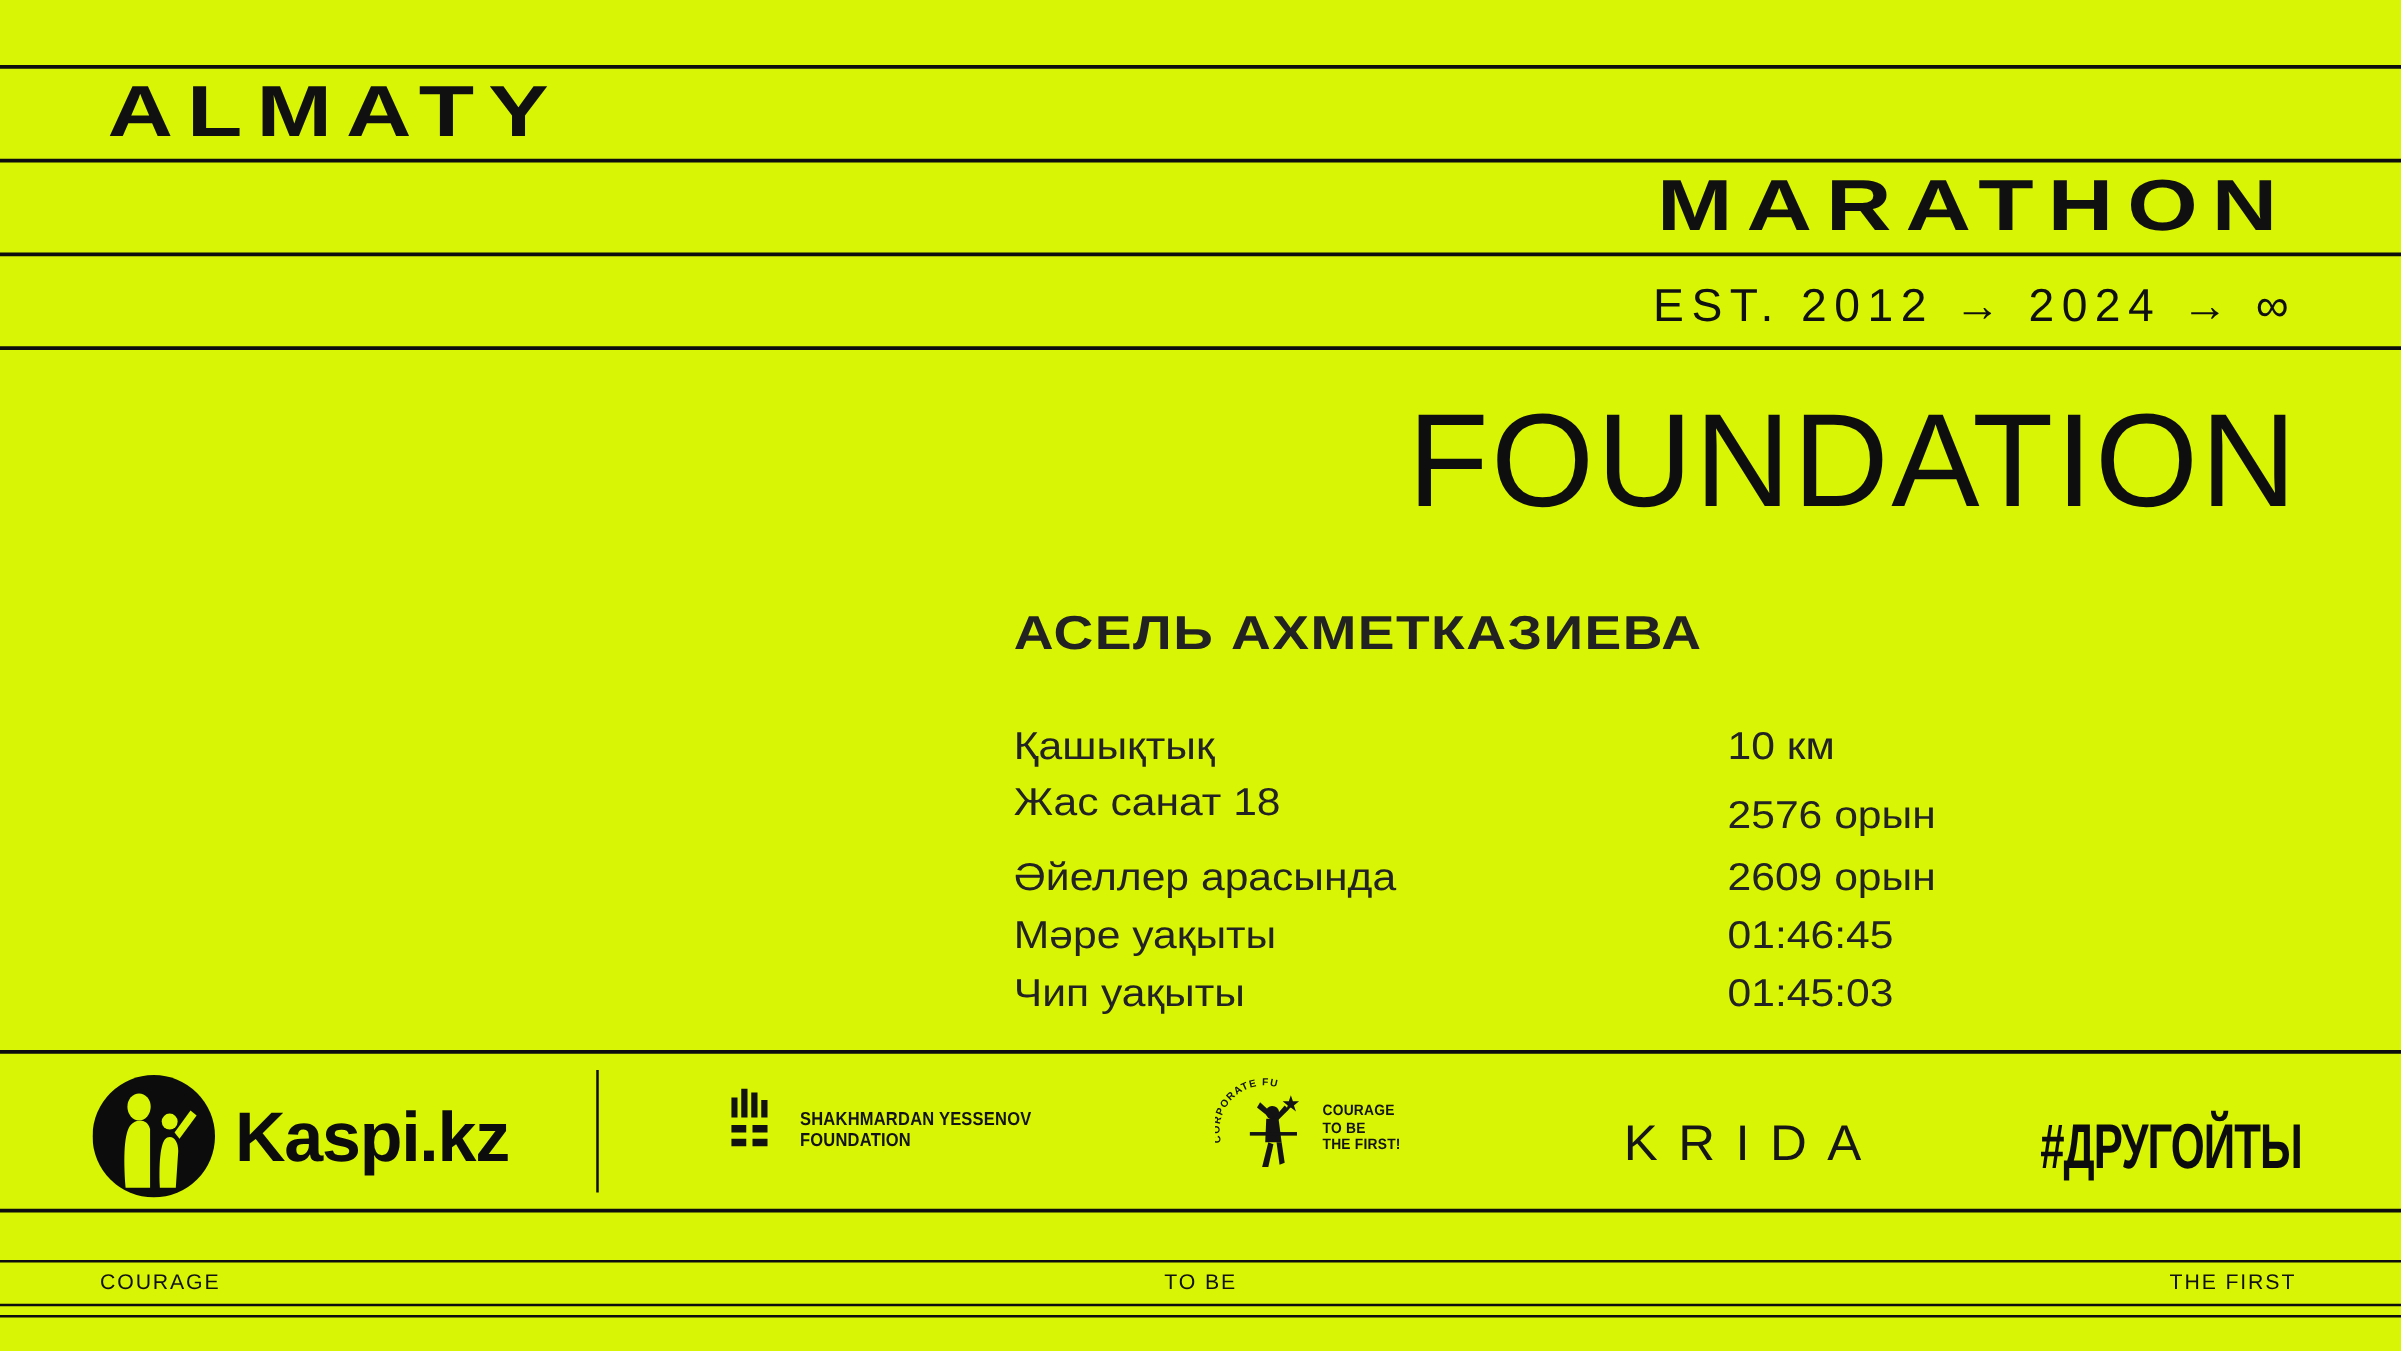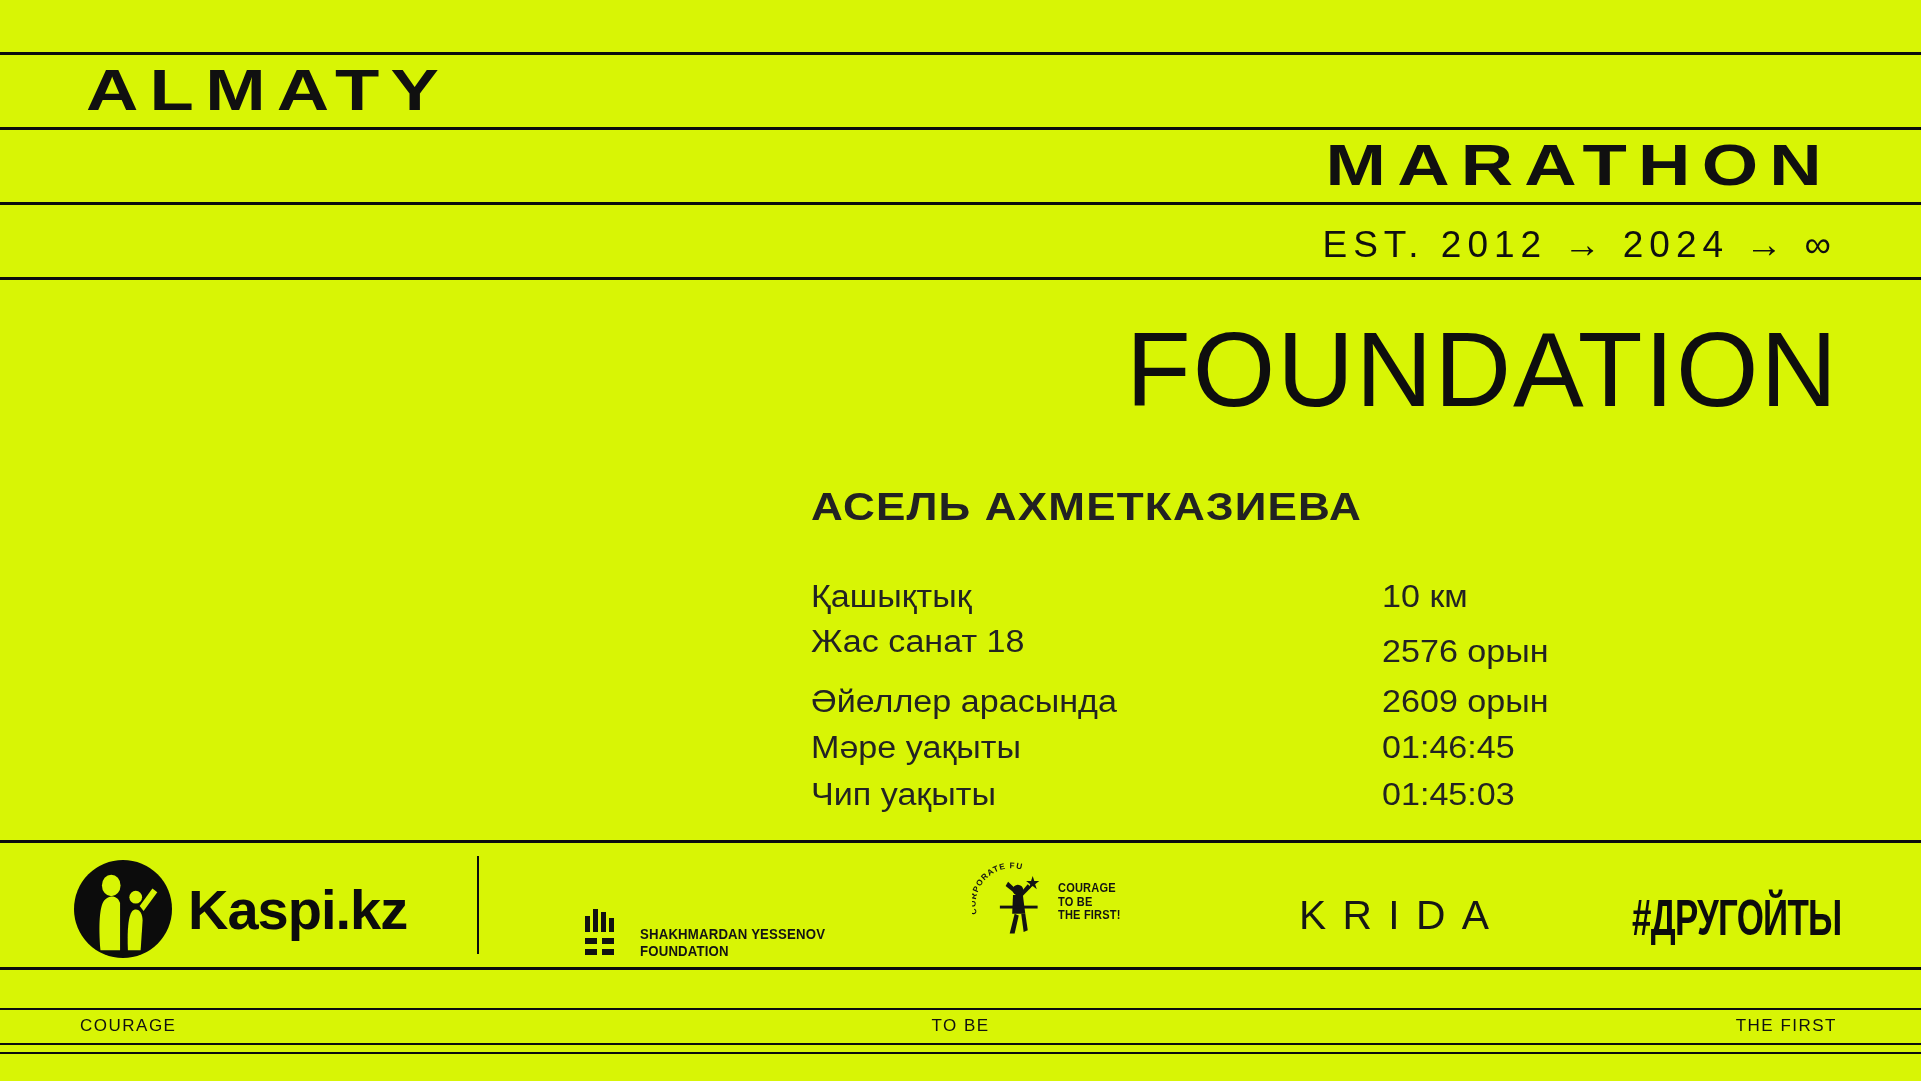--- a/index.html
+++ b/index.html
@@ -45,21 +45,21 @@
     transform:scaleX(1.1); transform-origin:left center; white-space:nowrap;
   }
   .res-label{left:811px;}
   .res-value{left:1382px;}
 
   
   .kaspi{position:absolute; left:74px; top:860px; display:flex; align-items:center;}
   .kaspi svg{width:98px; height:98px;}
   .kaspi .ktext{font-size:56px; font-weight:700; letter-spacing:-1px; margin-left:16px; color:#0c0c0c;}
   .vdivider{position:absolute; left:477px; top:856px; width:2px; height:98px; background:#0d0d0d;}
-  .yessenov{position:absolute; left:585px; top:908px; display:flex;}
+  .yessenov{position:absolute; left:585px; top:870px; display:flex;}
   .yessenov svg{width:30px; height:50px;}
   .yessenov .ytext{
     margin-left:25px; margin-top:17px;
     font-size:15px; font-weight:700; line-height:17px; letter-spacing:0.2px;
     transform:scaleX(0.88); transform-origin:left center; white-space:nowrap; color:#131313;
   }
   .couragefund{position:absolute; left:972px; top:858px; display:flex;}
   .couragefund svg{width:82px; height:92px;}
   .couragefund .cftext{
     margin-left:4px; margin-top:24px;

